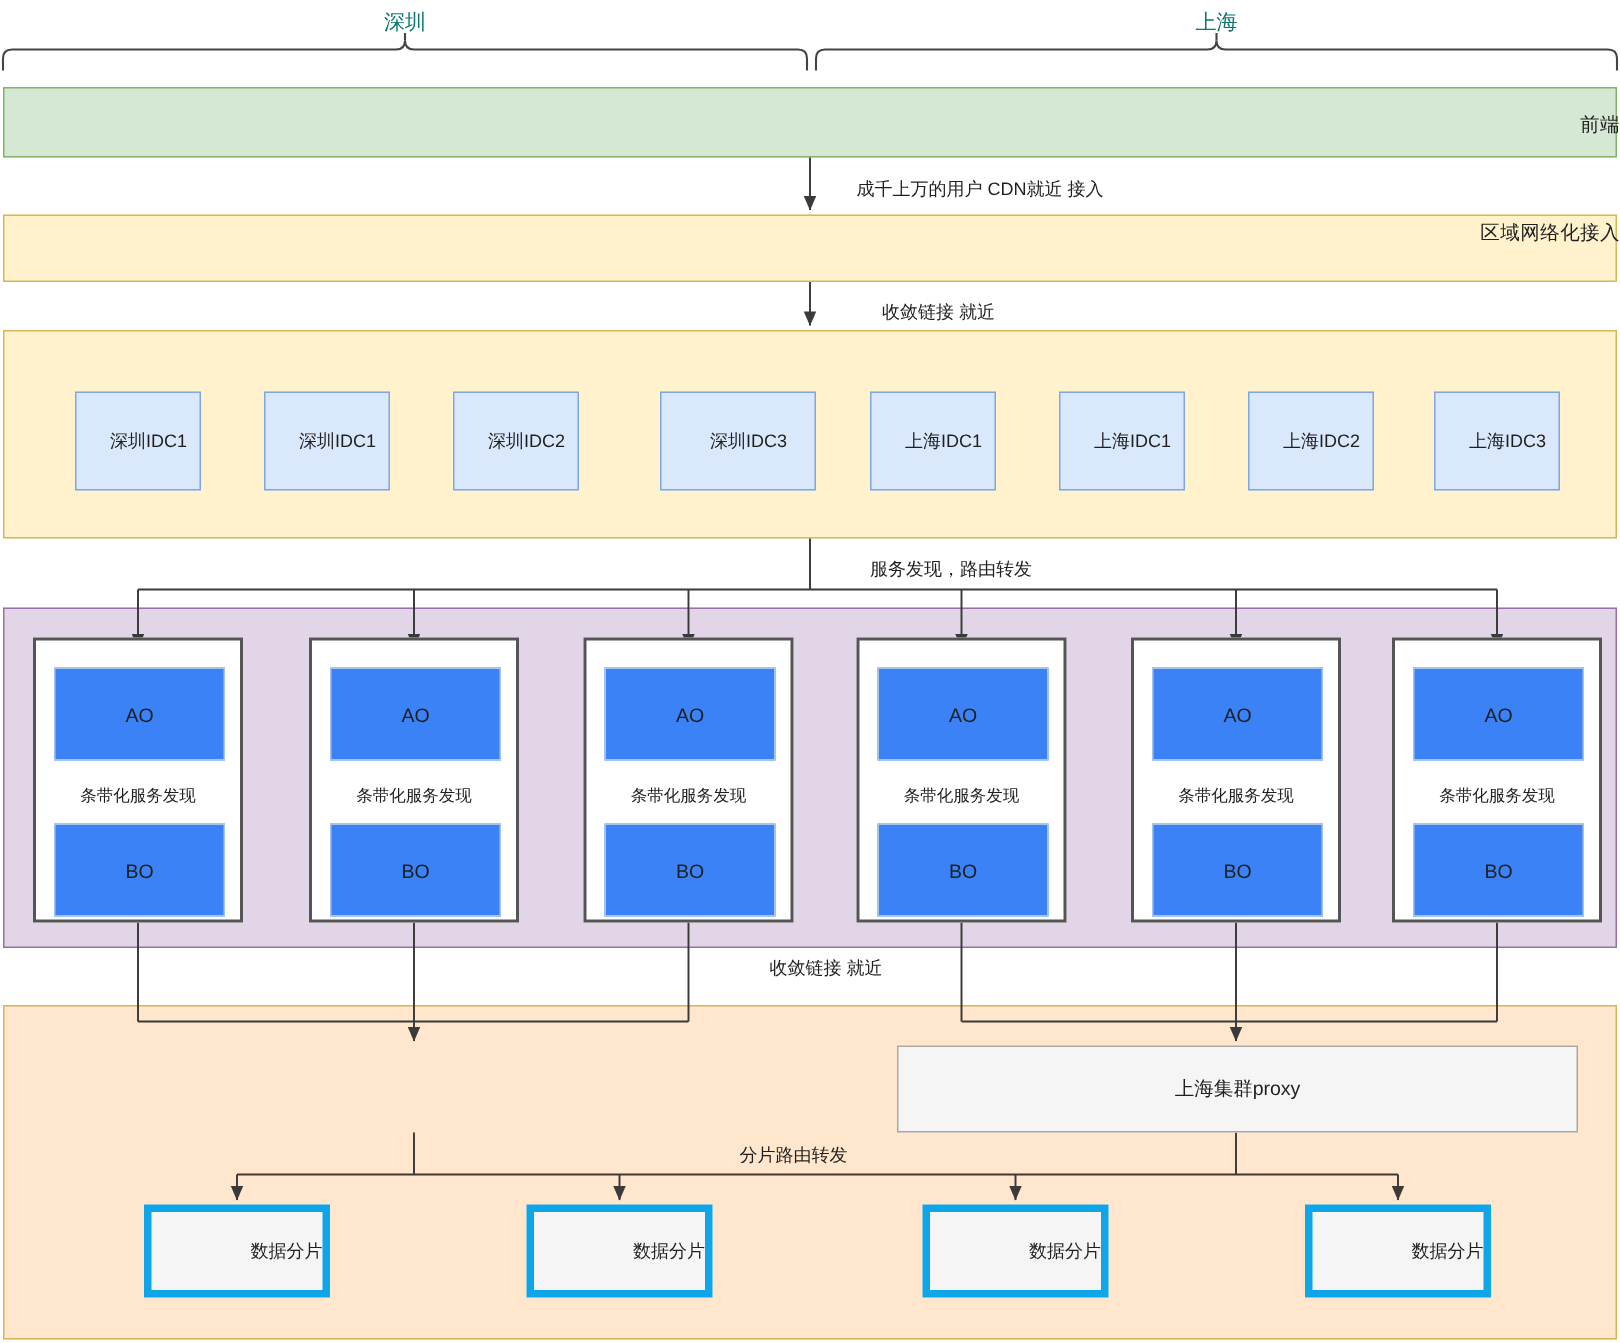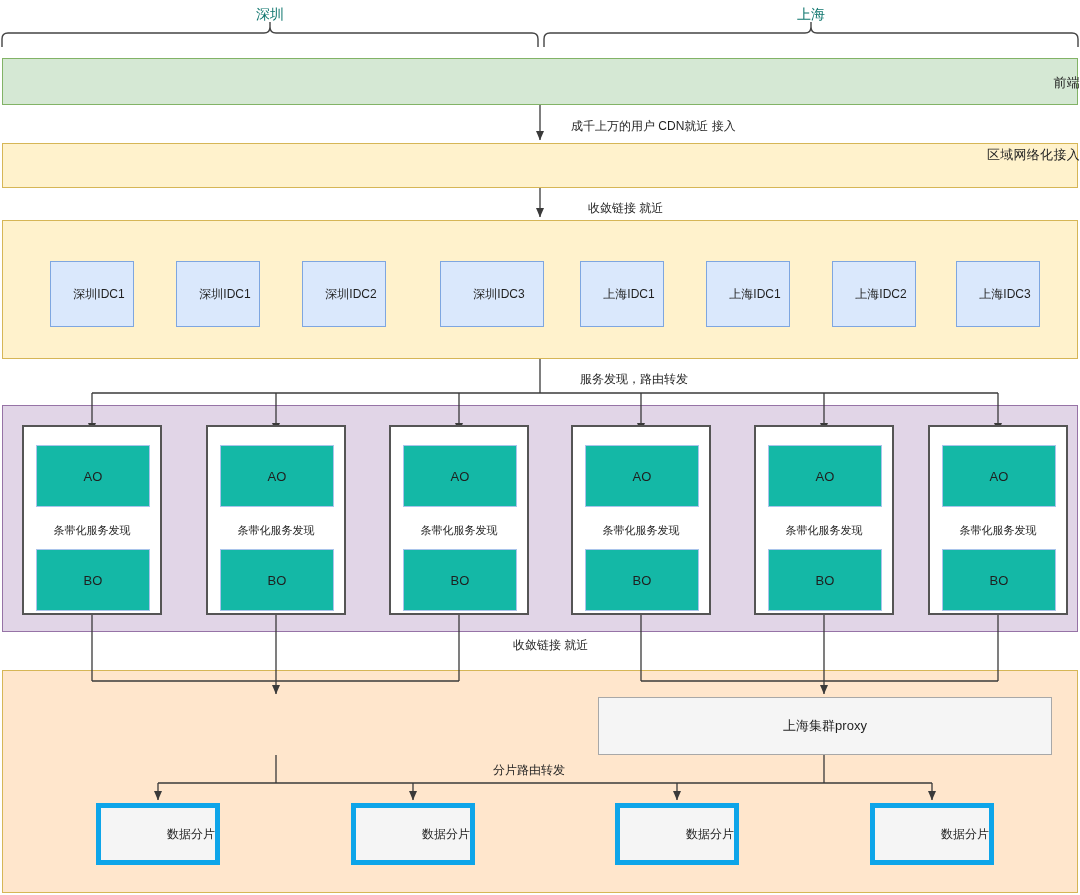--- a/index.html
+++ b/index.html
@@ -75,21 +75,21 @@
   .unit-card {
     position: absolute;
     box-sizing: border-box;
     background: #ffffff;
     border: 2px solid #555555;
     z-index: 6;
   }
   .ao-bo {
     position: absolute;
     box-sizing: border-box;
-    background: #14b8a6;
+    background: #3b82f6;
     border: 1px solid #a9c4eb;
     font-size: 13px;
     display: flex;
     align-items: center;
     justify-content: center;
     color: #1f1f1f;
   }
   .unit-mid-label {
     position: absolute;
     left: 0;

